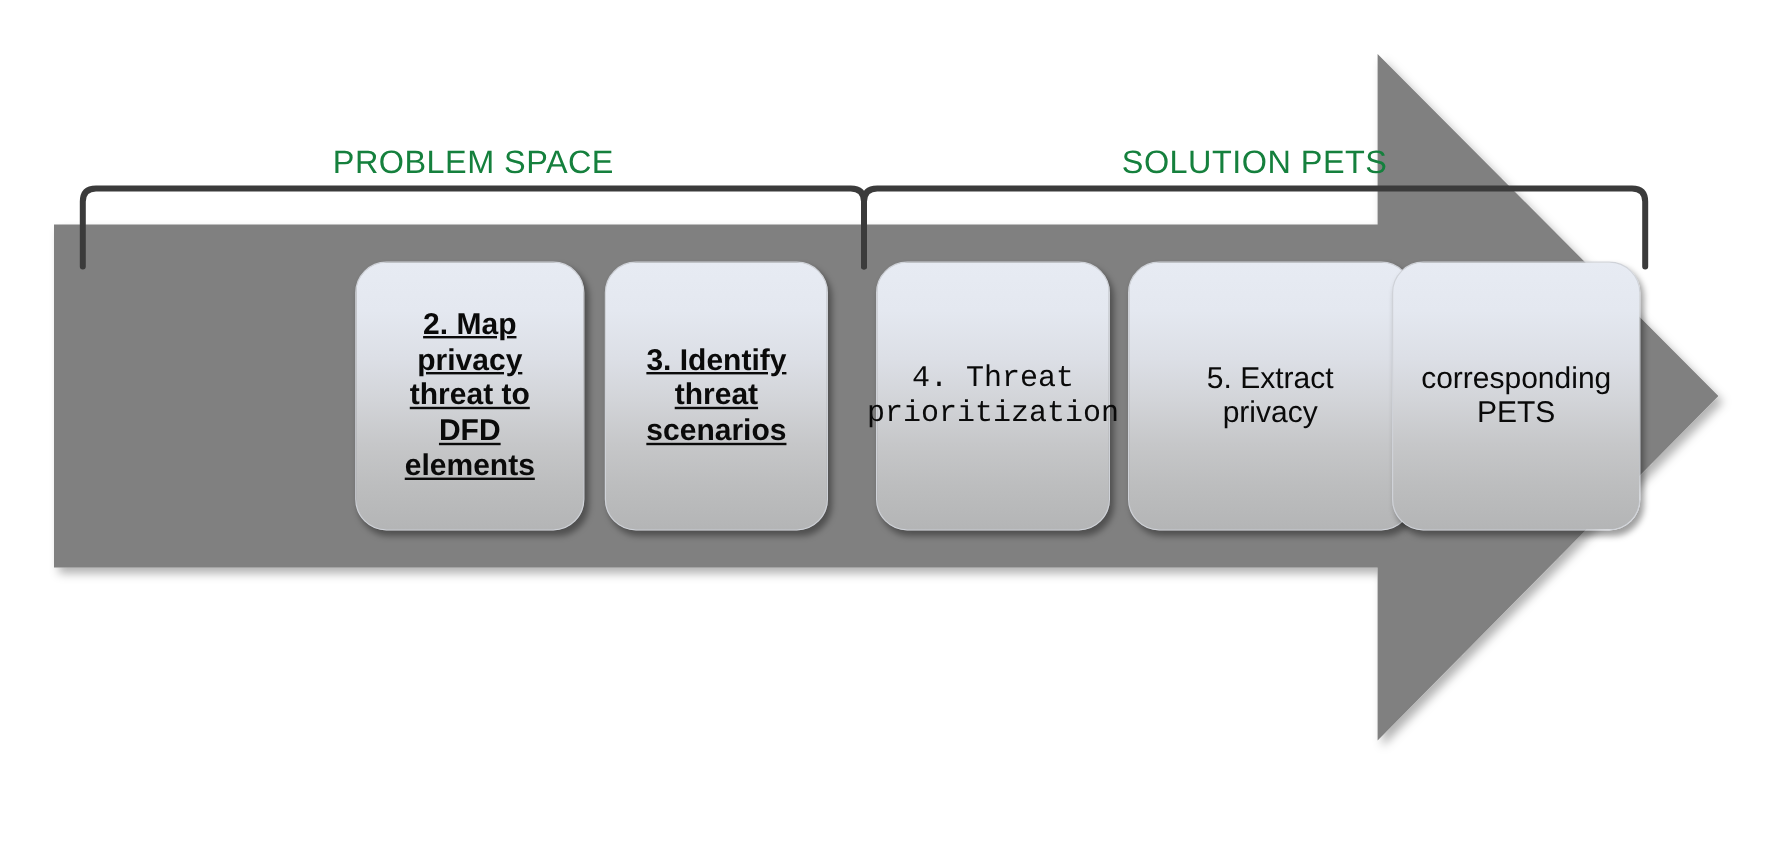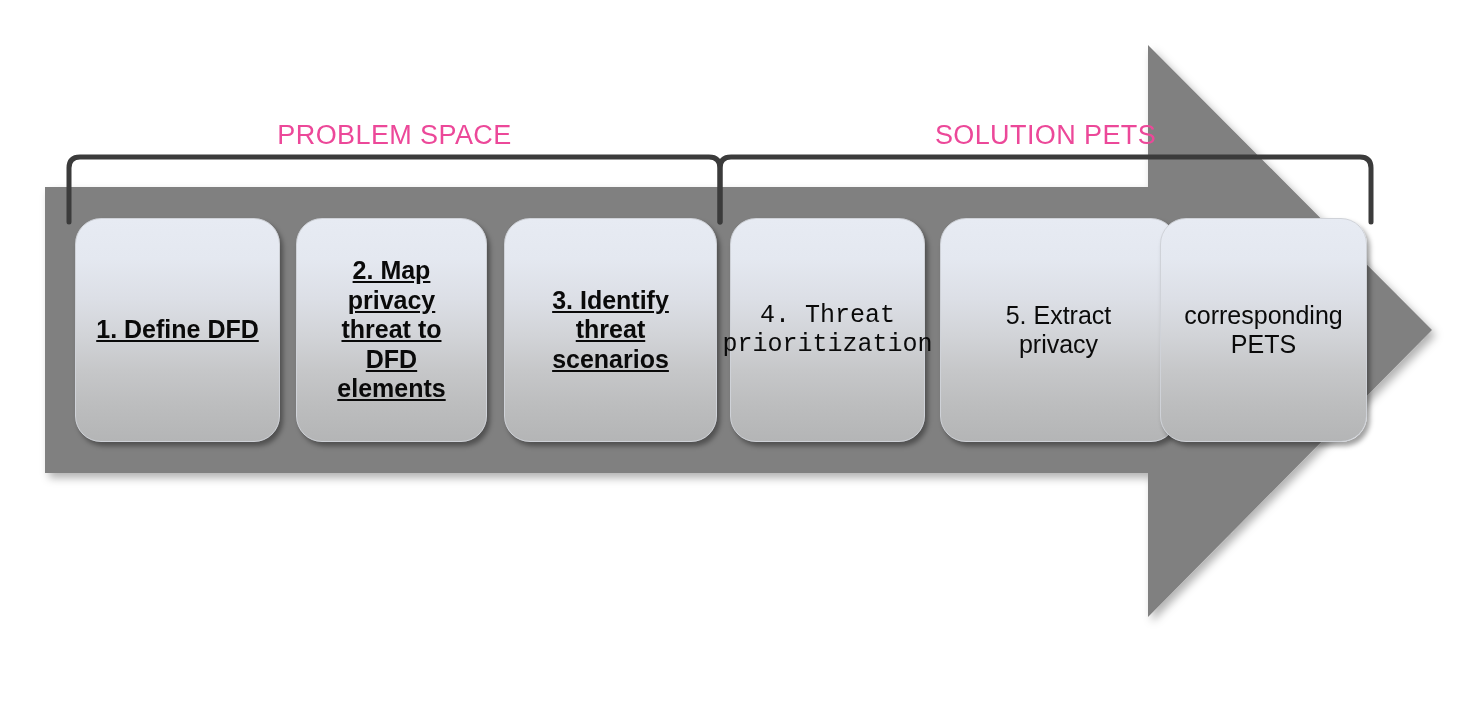--- a/index.html
+++ b/index.html
@@ -33,21 +33,21 @@
     width: 1472px;
     height: 711px;
     pointer-events: none;
   }
 
   
   .space-label {
     position: absolute;
     font-size: 27px;
     font-weight: 400;
-    color: #ec4899;
+    color: #15803d;
     letter-spacing: 0.4px;
     white-space: nowrap;
     text-align: center;
   }
   #label-problem-space {
     left: 69px;
     width: 651px;
     top: 120px;
   }
   #label-solution-space {
@@ -110,37 +110,32 @@
       <path d="M69,222 L69,168 Q69,157 80,157 L709,157 Q720,157 720,168 L720,222"></path>
 
       <path d="M720,222 L720,168 Q720,157 731,157 L1360,157 Q1371,157 1371,168 L1371,222"></path>
     </g>
   </svg>
 
   <div class="space-label" id="label-problem-space">PROBLEM SPACE</div>
 
   <div class="space-label" id="label-solution-space">SOLUTION PETS</div>
 
-  <div class="step-box" style="left:75px; top:218px; width:205px; height:224px;">
-    <div class="step-text bold">
-      <div>1. Define DFD</div>
-    </div>
-  </div>
 
   <div class="step-box" style="left:296px; top:218px; width:191px; height:224px;">
     <div class="step-text bold">
       <div>2. Map</div>
       <div>privacy</div>
       <div>threat to</div>
       <div>DFD</div>
       <div>elements</div>
     </div>
   </div>
 
-  <div class="step-box" style="left:504px; top:218px; width:213px; height:224px;">
+  <div class="step-box" style="left:504px; top:218px; width:186px; height:224px;">
     <div class="step-text bold">
       <div>3. Identify</div>
       <div>threat</div>
       <div>scenarios</div>
     </div>
   </div>
 
   <div class="step-box" style="left:730px; top:218px; width:195px; height:224px;font-family:Liberation Mono, monospace;">
     <div class="step-text regular">
       <div>4. Threat</div>

